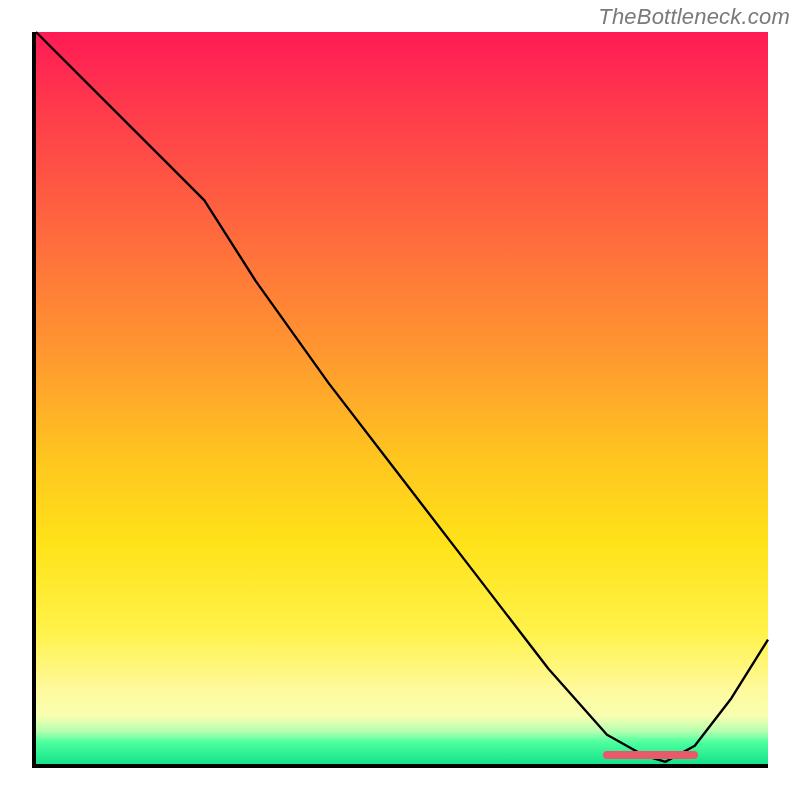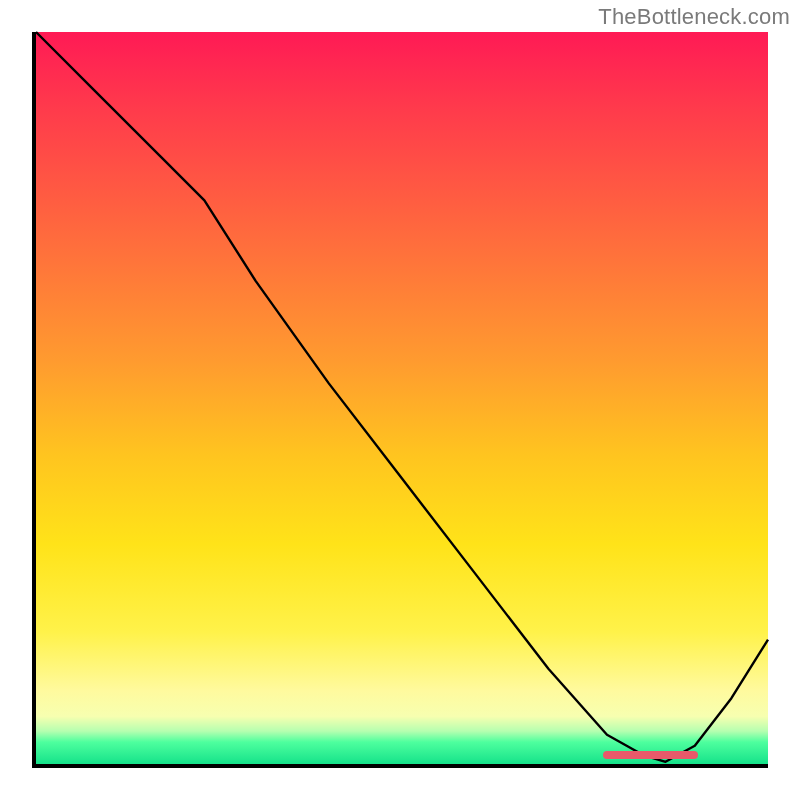--- a/index.html
+++ b/index.html
@@ -7,20 +7,21 @@
   .wrap { position: relative; width: 800px; height: 800px; }
   .watermark {
     position: absolute;
     top: 4px;
     right: 10px;
     font-family: Arial, Helvetica, sans-serif;
     font-size: 22px;
     color: #7a7a7a;
     letter-spacing: 0.2px;
     font-weight: 500;
+    font-style: italic;
   }
   .plot-area {
     position: absolute;
     left: 32px;
     top: 32px;
     width: 736px;
     height: 736px;
     border-left: 4px solid #000;
     border-bottom: 4px solid #000;
   }

